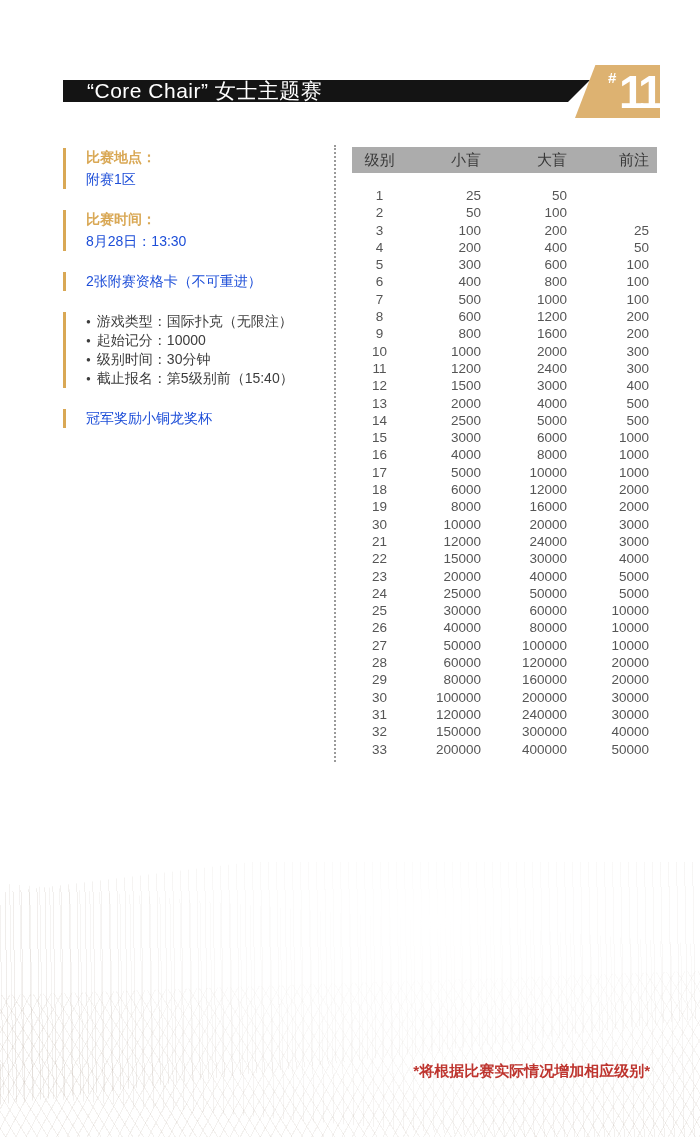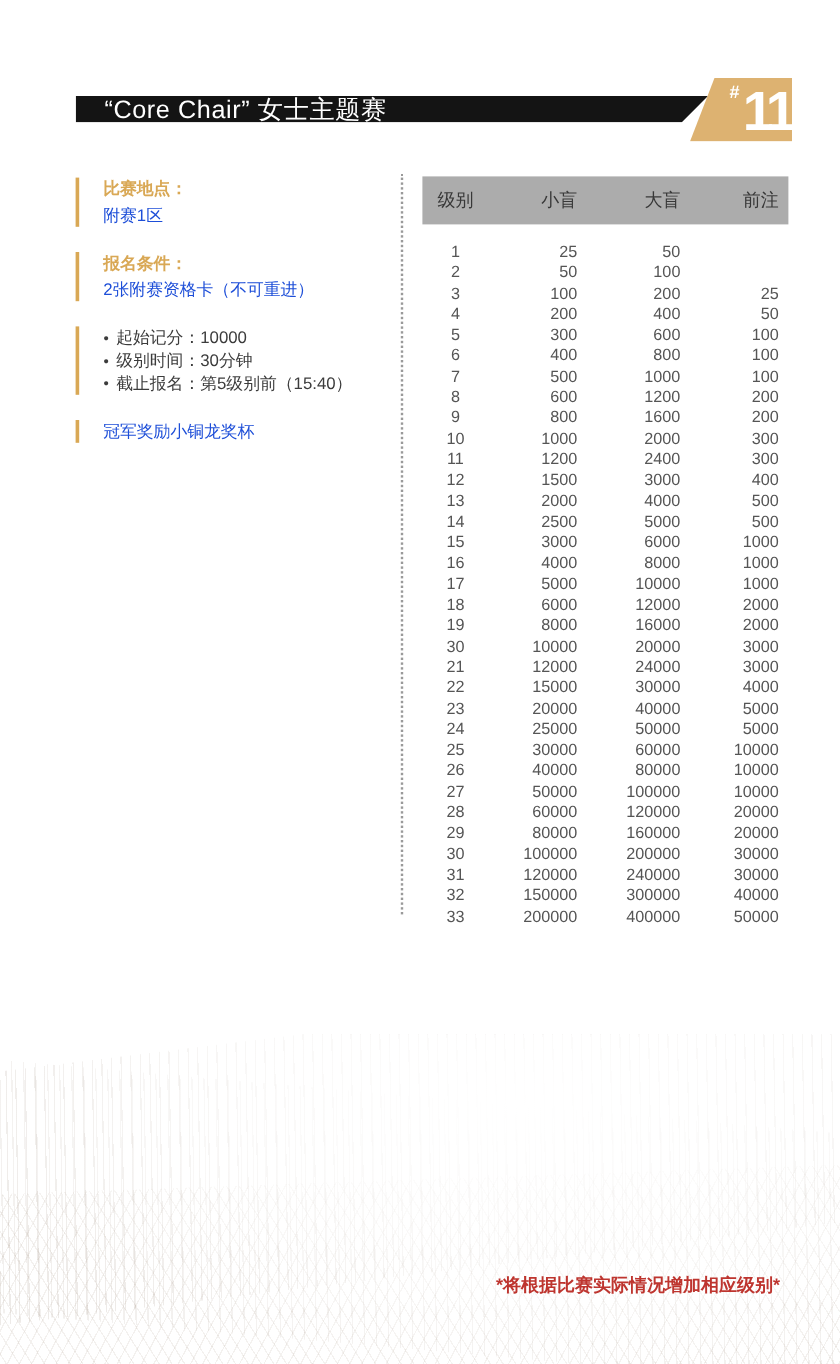--- a/index.html
+++ b/index.html
@@ -54,21 +54,21 @@
   .section .bullet { font-size:14px; line-height:18px; color:#3c3c3c; }
   .section .bullet::before { content:"●"; font-size:8px; vertical-align:2px; margin-right:6px; }
 
   
   .divider { position:absolute; left:334px; top:145px; height:617px; width:0;
              border-left:2px dotted #9a9a9a; z-index:1; }
 
   
   .blinds { position:absolute; left:352px; top:147px; width:305px; z-index:2; }
   .thead { display:grid; grid-template-columns:55px 82px 86px 82px;
-           background:var(--table-header-bg,#ACACAC); height:40px; align-items:center;
+           background:var(--table-header-bg,#ACACAC); height:26px; align-items:center;
            color:#383838; font-size:15px; }
   .trows { margin-top:14px; font-size:13.5px; color:#555555; }
   .trow  { display:grid; grid-template-columns:55px 82px 86px 82px; height:17.3px; line-height:17.3px; }
   .c0 { text-align:center; }
   .c1,.c2,.c3 { text-align:right; padding-right:8px; }
 
   
   .footnote { position:absolute; right:50px; top:1062px; z-index:3;
               color:var(--footnote-red,#BE352F); font-weight:bold; font-size:15px; }
 </style>
@@ -92,24 +92,28 @@
     <span class="badge-hash">#</span>
     <span class="badge-num">11</span>
   </div>
 
   <div class="sidebar">
       <div class="section">
         <div class="heading">比赛地点：</div>
         <div class="line">附赛1区</div>
       </div>
       <div class="section">
-        <div class="heading">报名条件：</div>
+        <div class="heading">比赛时间：</div>
+        <div class="line">8月28日：13:30</div>
+      </div>
+      <div class="section">
         <div class="line">2张附赛资格卡（不可重进）</div>
       </div>
       <div class="section">
+        <div class="bullet">游戏类型：国际扑克（无限注）</div>
         <div class="bullet">起始记分：10000</div>
         <div class="bullet">级别时间：30分钟</div>
         <div class="bullet">截止报名：第5级别前（15:40）</div>
       </div>
       <div class="section">
         <div class="line">冠军奖励小铜龙奖杯</div>
       </div>
     </div>
 
   <div class="divider"></div>

